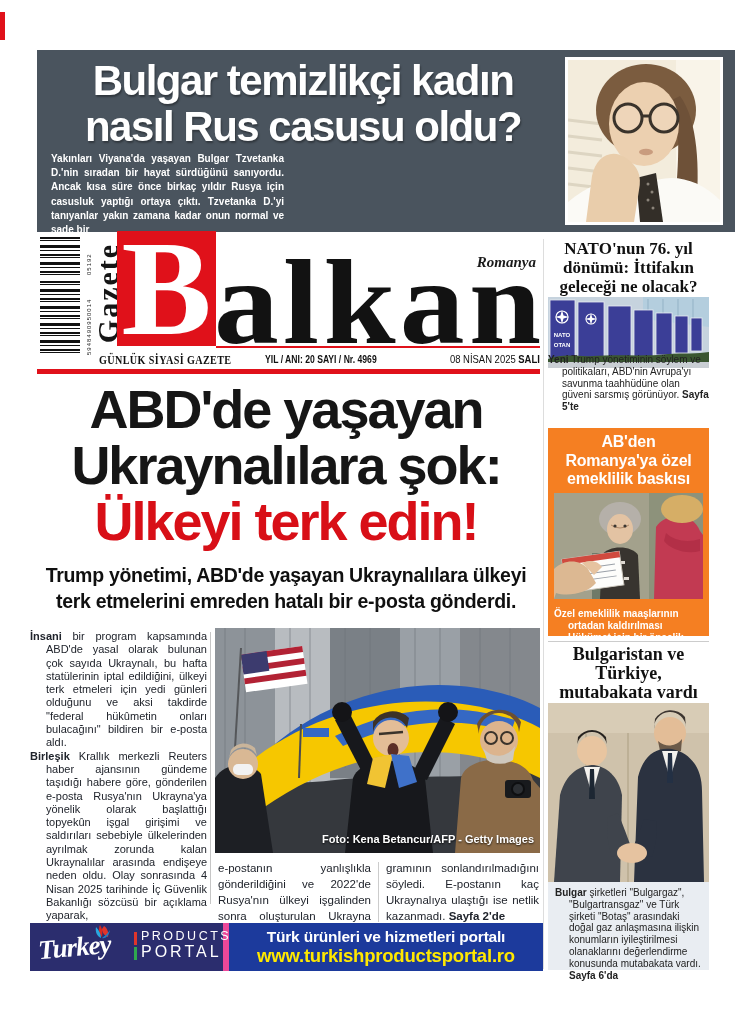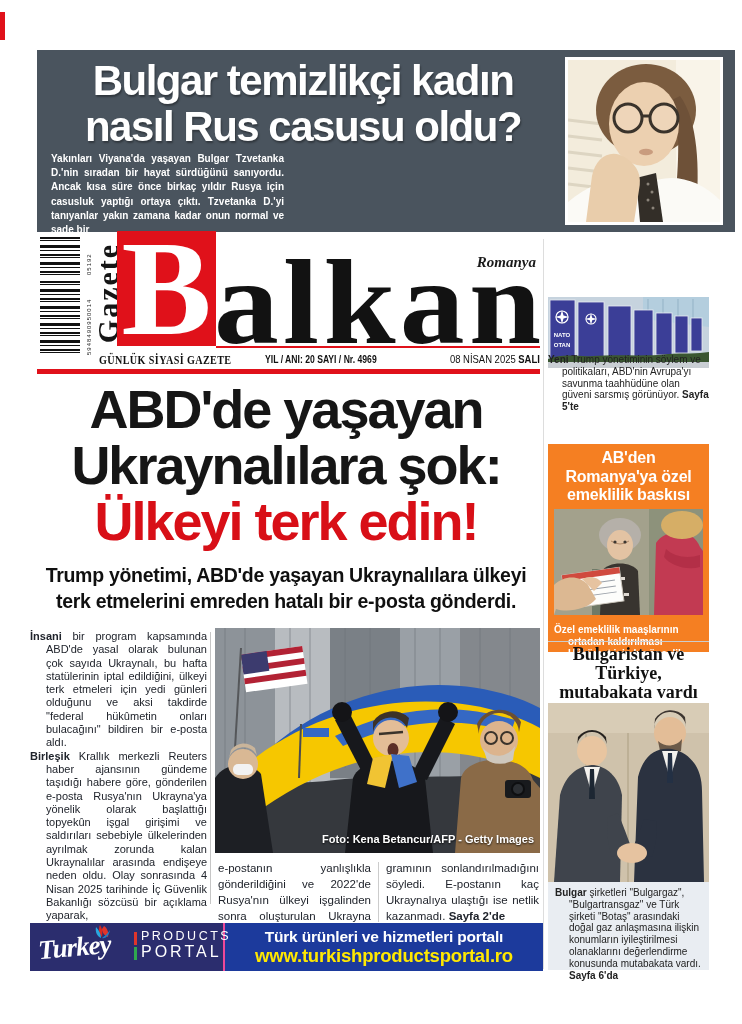--- a/index.html
+++ b/index.html
@@ -84,34 +84,34 @@
     font-family:"Liberation Serif", serif; font-style:italic; font-weight:bold; font-size:27px;
     letter-spacing:-1px; transform:rotate(-5deg); }
   .tulip { position:absolute; left:60px; top:1px; }
   .logo-text { position:absolute; left:104px; top:6px; display:flex; gap:4px;align-items:center; }
   .logo-bars { display:flex; flex-direction:column; gap:2px; padding-top:3px; }
   .logo-bars i { display:block; width:3px; height:13px; }
   .bar-red { background:#e0352b; } .bar-green { background:#2fa84f; }
   .logo-lines { color:#fff; }
   .logo-line1 { font-size:12.5px; letter-spacing:2.5px; }
   .logo-line2 { font-size:16px; letter-spacing:3px; line-height:17px; }
-  .banner-right { flex:1; background:#1c3a9c; border-left:2px solid #ec4899;
+  .banner-right { flex:1; background:#1c3a9c; border-left:6px solid #ec4899;
     display:flex; flex-direction:column; align-items:center; justify-content:center; }
   .banner-line1 { color:#fff; font-weight:bold; font-size:15.5px; line-height:18px; letter-spacing:-.2px; }
   .banner-line2 { color:#ffe800; font-weight:bold; font-size:18.5px; line-height:20px; letter-spacing:-.2px; }
 
   
   .sidebar-vline { position:absolute; left:543px; top:239px; width:1px; height:730px; background:#ddd; }
   .serif-head { font-family:"Liberation Serif", serif; font-weight:bold; text-align:center; color:#111; }
   .nato-head { position:absolute; left:548px; top:239px; width:161px; font-size:17px; line-height:19px; }
   .nato-img { position:absolute; left:548px; top:297px; width:161px; height:71px; }
   .sb-cap { font-size:10px; line-height:11.8px; color:#222; }
   .sb-cap p { padding-left:14px; text-indent:-14px; }
   .nato-cap { position:absolute; left:548px; top:354px; width:161px; }
-  .orange-box { position:absolute; left:548px; top:444px; width:161px; height:208px; background:#f57f22; padding:5px 6px; }
+  .orange-box { position:absolute; left:548px; top:428px; width:161px; height:208px; background:#f57f22; padding:5px 6px; }
   .orange-head { color:#fff; font-weight:bold; font-size:16px; line-height:18.5px; text-align:center; letter-spacing:-.2px; }
   .orange-img { width:149px; height:106px; margin-top:4px; }
   .orange-cap { margin-top:5px; color:#fff; font-weight:bold; font-size:10px; line-height:12px; }
   .orange-cap p { padding-left:14px; text-indent:-14px; }
   .sb-hdiv { position:absolute; left:548px; top:641px; width:161px; height:1px; background:#ccc; }
   .bul-head { position:absolute; left:548px; top:645px; width:161px; font-size:18px; line-height:19px; }
   .bul-img { position:absolute; left:548px; top:703px; width:161px; height:179px; }
   .bul-cap { position:absolute; left:548px; top:882px; width:161px; height:88px; background:#e9edf2; padding:5px 7px; }
 </style>
 </head>
@@ -287,20 +287,21 @@
       </div>
     </div>
     <div class="banner-right">
       <div class="banner-line1">Türk ürünleri ve hizmetleri portalı</div>
       <div class="banner-line2">www.turkishproductsportal.ro</div>
     </div>
   </div>
 
   <div class="sidebar-vline"></div>
 
+  <div class="serif-head nato-head">NATO'nun 76. yıl dönümü: İttifakın geleceği ne olacak?</div>
   <div class="nato-img">
     <svg viewBox="0 0 161 71" width="161" height="71">
       <rect width="161" height="71" fill="#c6d3de"></rect>
       <polygon points="95,0 161,0 161,30 95,22" fill="#b4cede"></polygon>
       <g stroke="#93b2c6" stroke-width="1">
           <line x1="100" y1="2" x2="100" y2="24"></line>
           <line x1="115" y1="2" x2="115" y2="26"></line>
           <line x1="130" y1="2" x2="130" y2="27"></line>
           <line x1="145" y1="2" x2="145" y2="28"></line>
         </g>

